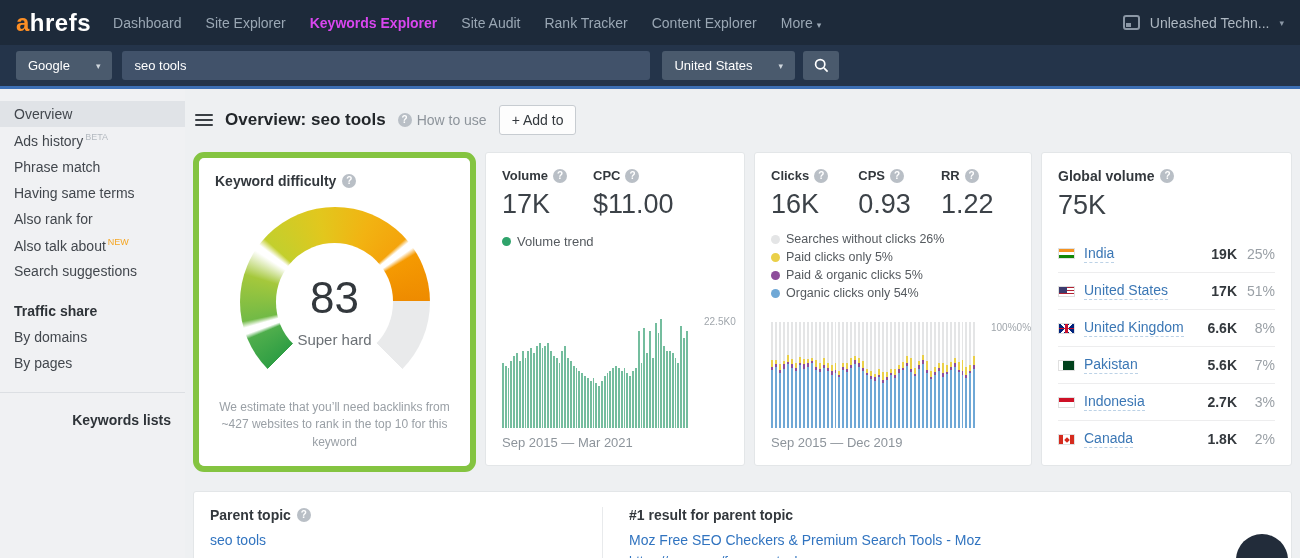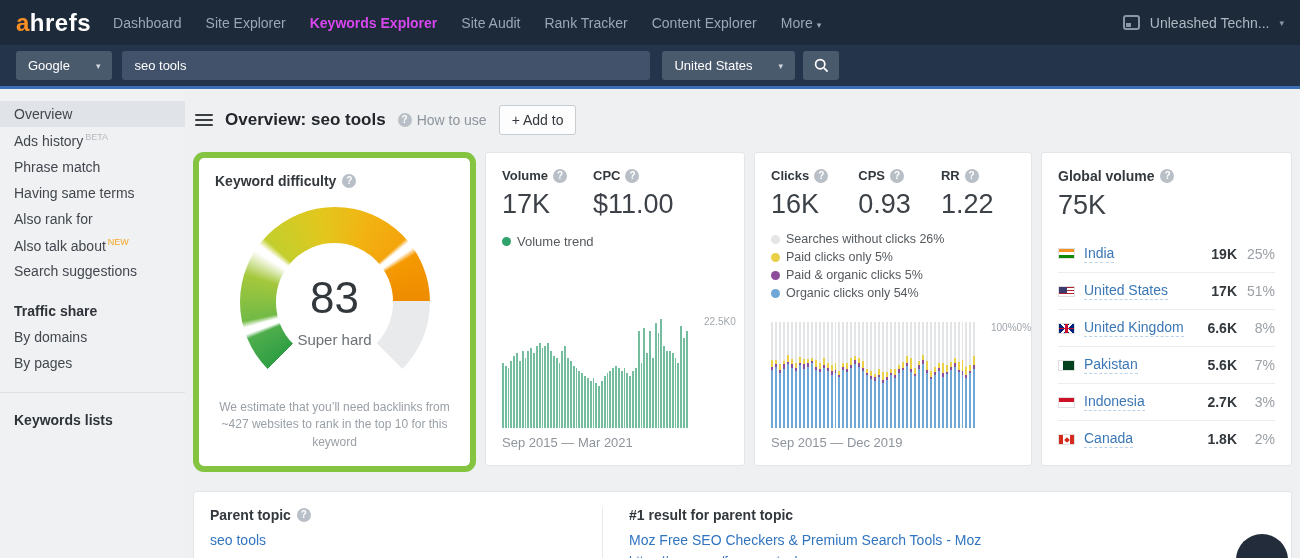--- a/index.html
+++ b/index.html
@@ -182,21 +182,21 @@
     <div class="side-item">Having same terms</div>
     <div class="side-item">Also rank for</div>
     <div class="side-item"><span>Also talk about</span><span class="badge new">NEW</span></div>
     <div class="side-item">Search suggestions</div>
 
     <div class="side-header">Traffic share</div>
     <div class="side-item">By domains</div>
     <div class="side-item">By pages</div>
 
     <div class="side-divider"></div>
-    <div class="side-header" style="margin-top:4px;">Keywords lists</div>
+    <div class="side-header" style="margin-top:4px;text-align:right;">Keywords lists</div>
   </div>
 
   <div class="main">
 
     <div class="main-header">
       <div class="hamburger">
           <span></span>
           <span></span>
           <span></span>
         </div>

